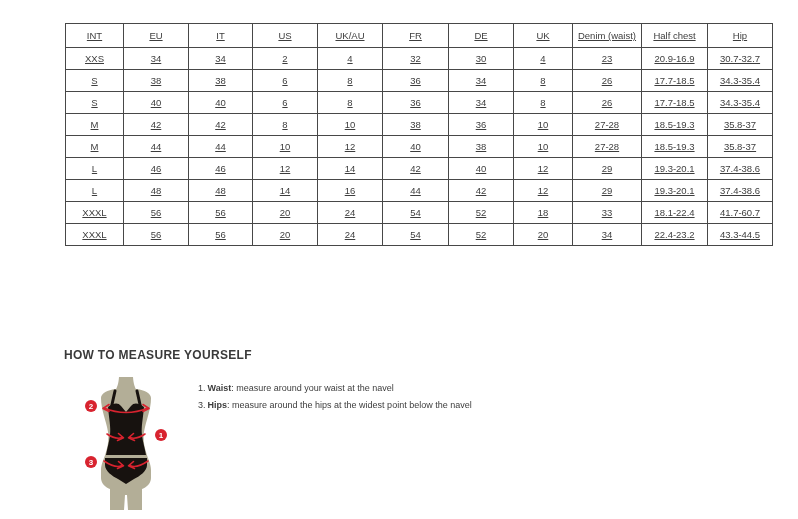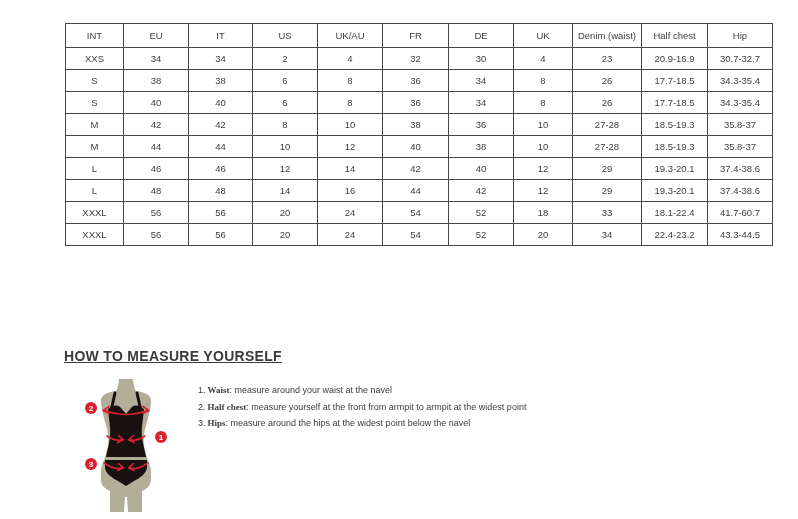--- a/index.html
+++ b/index.html
@@ -11,20 +11,21 @@
     color: #3d3d3d;
     overflow: hidden;
   }
 
   
   .table-wrap { position: absolute; left: 65px; top: 23px; }
   table {
     border-collapse: collapse;
     table-layout: fixed;
     width: 673px;
+    text-decoration: underline;
   }
   th, td {
     border: 1px solid #474747;
     text-align: center;
     vertical-align: middle;
     font-size: 9.5px;
     font-weight: 400;
     padding: 0 2px;
     white-space: nowrap;
     color: #3d3d3d;
@@ -39,32 +40,31 @@
   th:nth-child(6){width:61px}
   th:nth-child(7){width:60px}
   th:nth-child(8){width:54px}
   th:nth-child(9){width:64px}
   th:nth-child(10){width:61px}
   th:nth-child(11){width:60px}
 
   
   .measure { position: absolute; left: 64px; top: 348px; }
   .measure-title {
-    font-size: 14px;
+    font-size: 12px;
     font-weight: 700;
     letter-spacing: 0.3px;
     color: #3a3a3a;
-    text-decoration: underline;
   }
   .measure-body { display: flex; margin-top: 12px; }
   .figure-box { margin-left: 16px; width: 92px; }
   .measure-list { margin-left: 26px; padding-top: 10px; font-size: 9px; color: #3d3d3d; }
   .m-item { margin-bottom: 7.5px; line-height: 1.0; }
   .m-item .num { margin-right: 2px; }
-  .m-item b { font-weight: 700; font-family: Liberation Serif, serif; }
+  .m-item b { font-weight: 700; }
 </style>
 </head>
 <body>
 
 <div class="table-wrap">
   <table id="size-table">
       <thead>
         <tr>
           <th>INT</th>
           <th>EU</th>
@@ -256,20 +256,17 @@
           <text x="11" y="91">3</text>
         </g>
       </svg>
     </div>
 
     <div class="measure-list">
       <div class="m-item">
         <span class="num">1.</span><b>Waist</b><span>: measure around your waist at the navel</span>
       </div>
       <div class="m-item">
-        <span class="num">2.</span><b>Half chest</b><span>: measure yourself at the front from armpit to armpit at the widest point</span>
-      </div>
-      <div class="m-item">
         <span class="num">3.</span><b>Hips</b><span>: measure around the hips at the widest point below the navel</span>
       </div>
     </div>
   </div>
 </div>
 
 </body></html>

